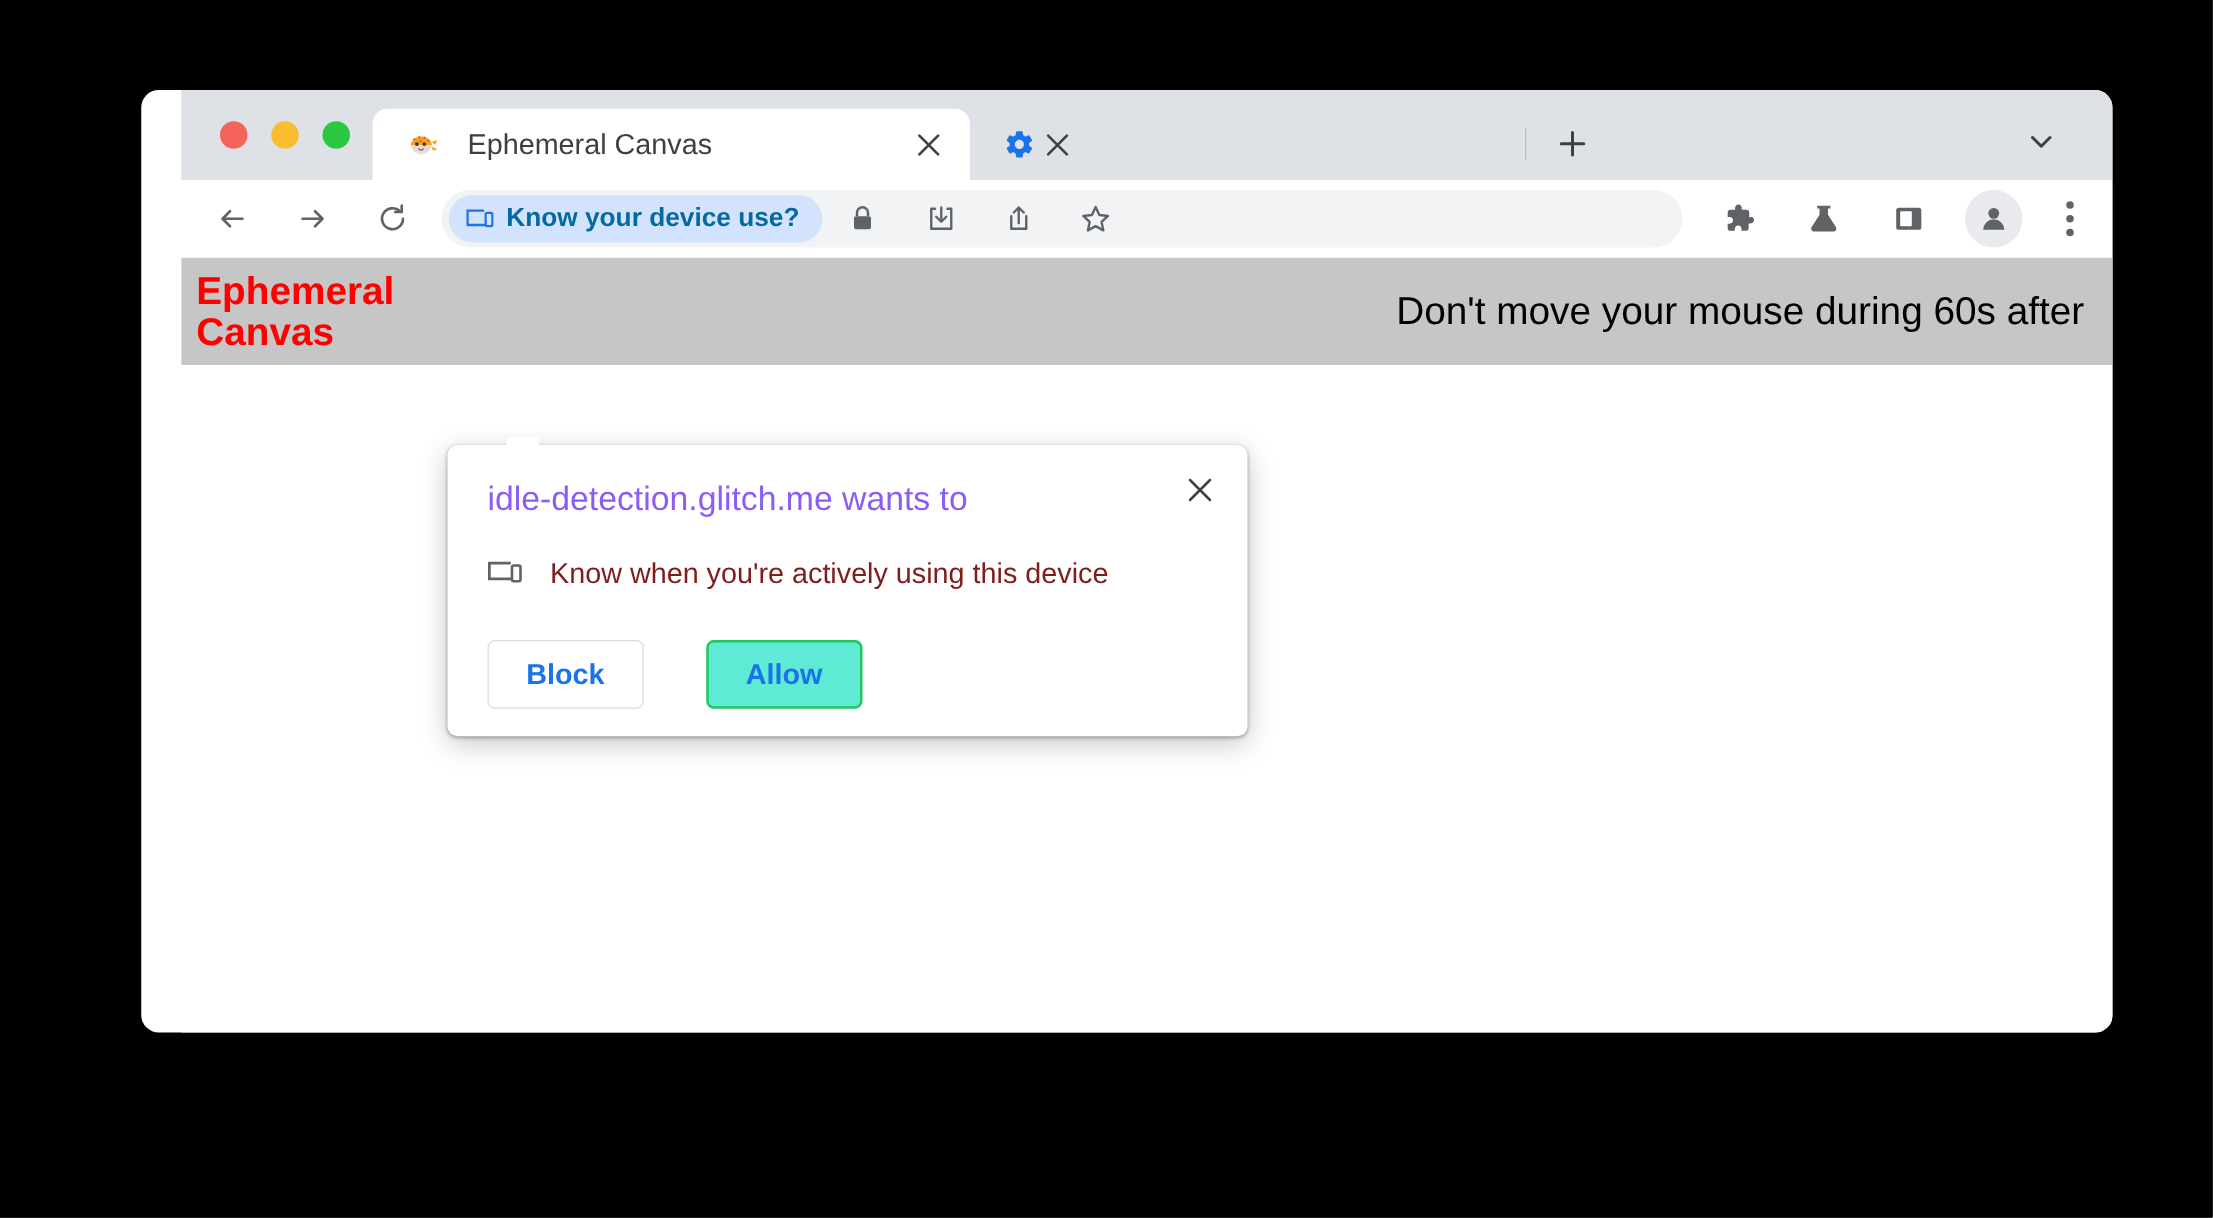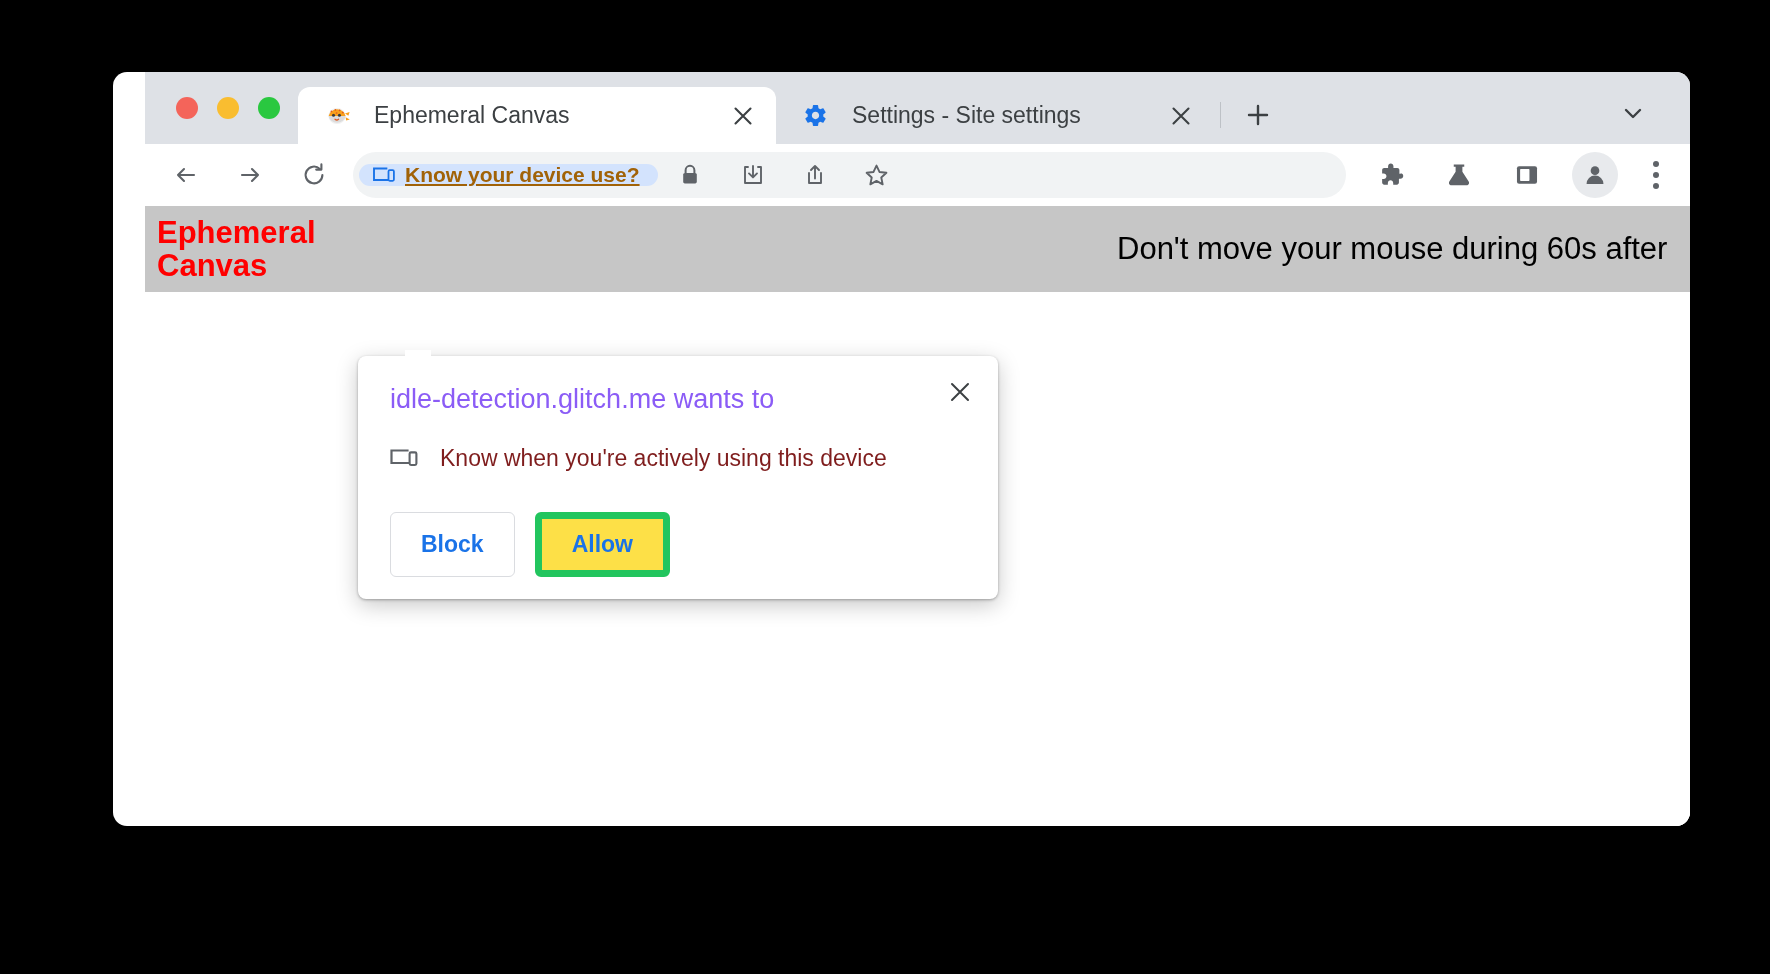--- a/index.html
+++ b/index.html
@@ -164,30 +164,29 @@
     display: flex;
     align-items: center;
     padding: 0 6px 0 6px;
     box-sizing: border-box;
     min-width: 0;
   }
   .chip {
     display: flex;
     align-items: center;
     gap: 10px;
-    height: 22px;
+    height: 38px;
     padding: 0 18px 0 14px;
     border-radius: 19px;
     background: #d3e3fd;
-    color: #a16207;
+    color: #0369a1;
     font-size: 21px;
     font-weight: bold;
     white-space: nowrap;
     flex: 0 0 auto;
-    text-decoration: underline;
   }
   .chip .dev-ico { display:flex; align-items:center; color:#1a73e8; }
   .lock-ico {
     flex: 0 0 auto;
     margin: 0 14px 0 22px;
     display: flex; align-items: center;
     color: #5f6368;
   }
   .url-text {
     font-size: 25px;
@@ -316,22 +315,23 @@
     font-weight: bold;
     color: #1a73e8;
     border-radius: 6px;
     padding: 14px 30px;
     background: #ffffff;
     border: 1px solid #dadce0;
     cursor: pointer;
     line-height: 1;
   }
   .btn.primary {
-    background: #fde047;
-    border: 7px solid #22c55e;
+    background: #5eead4;
+    border: 2px solid #22c55e;
+    margin-left: 30px;
   }
 
   
   #bubble-nub {
     position: absolute;
     left: 260px;
     top: 144px;
     width: 26px;
     height: 12px;
     background: #ffffff;
@@ -378,21 +378,20 @@
           </svg>
         </span>
       </div>
 
       <div class="tab inactive">
         <span class="tab-favicon gear-glyph">
           <svg width="25" height="25" viewBox="0 0 24 24">
             <path fill="#1a73e8" d="M19.43 12.98c.04-.32.07-.64.07-.98s-.03-.66-.07-.98l2.11-1.65c.19-.15.24-.42.12-.64l-2-3.46c-.12-.22-.39-.3-.61-.22l-2.49 1c-.52-.4-1.08-.73-1.69-.98l-.38-2.65C14.46 2.18 14.25 2 14 2h-4c-.25 0-.46.18-.49.42l-.38 2.65c-.61.25-1.17.59-1.69.98l-2.49-1c-.23-.09-.49 0-.61.22l-2 3.46c-.13.22-.07.49.12.64l2.11 1.65c-.04.32-.07.65-.07.98s.03.66.07.98l-2.11 1.65c-.19.15-.24.42-.12.64l2 3.46c.12.22.39.3.61.22l2.49-1c.52.4 1.08.73 1.69.98l.38 2.65c.03.24.24.42.49.42h4c.25 0 .46-.18.49-.42l.38-2.65c.61-.25 1.17-.59 1.69-.98l2.49 1c.23.09.49 0 .61-.22l2-3.46c.12-.22.07-.49-.12-.64l-2.11-1.65zM12 15.5c-1.93 0-3.5-1.57-3.5-3.5s1.57-3.5 3.5-3.5 3.5 1.57 3.5 3.5-1.57 3.5-3.5 3.5z"></path>
           </svg>
         </span>
-        <span class="tab-title">Settings - Site settings</span>
         <span class="tab-close">
           <svg width="22" height="22" viewBox="0 0 22 22" aria-hidden="true">
             <path d="M3.5 3.5 L18.5 18.5 M18.5 3.5 L3.5 18.5" stroke="currentColor" stroke-width="2.1" stroke-linecap="round"></path>
           </svg>
         </span>
       </div>
 
       <span class="tab-sep"></span>
 
       <span class="newtab-btn">

